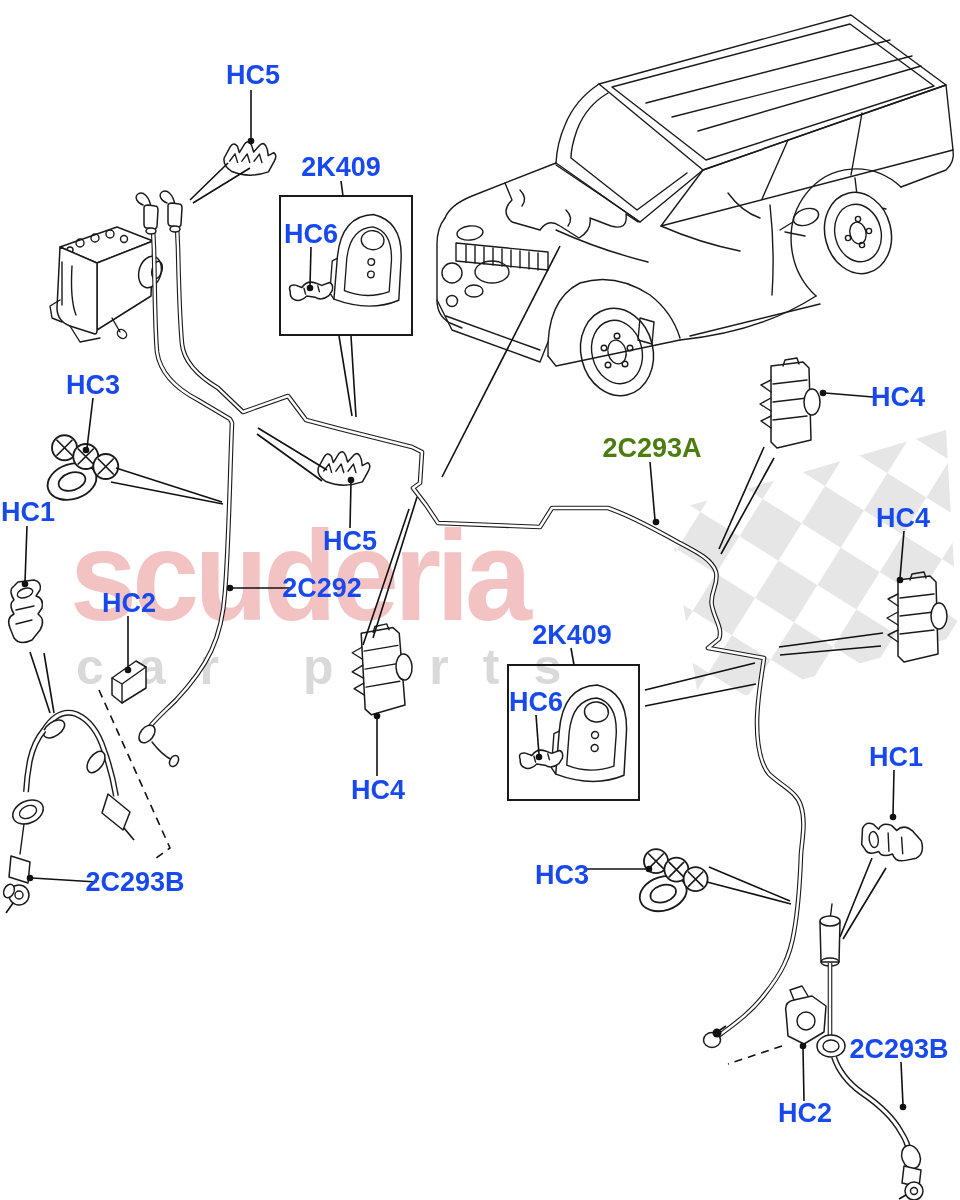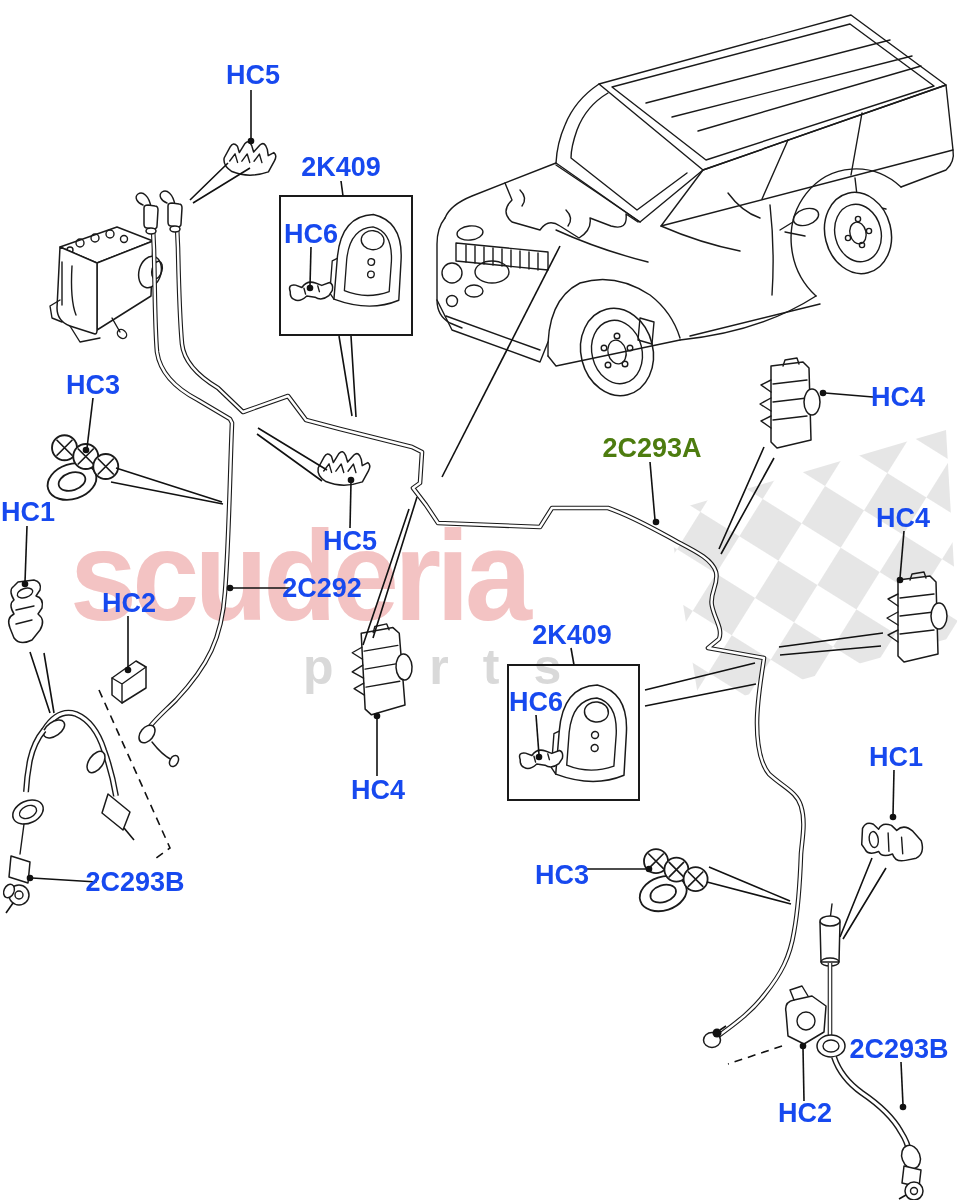--- a/index.html
+++ b/index.html
@@ -24,20 +24,21 @@
   .box{fill:none;stroke:#1a1a1a;stroke-width:2;}
   .plabel{position:absolute;z-index:2;font-size:27px;font-weight:bold;white-space:nowrap;
           transform:translate(-50%,-50%);cursor:pointer;}
 </style>
 </head>
 <body>
 
 <div id="stage">
 
   <div class="wm" id="wm-brand" style="color: rgb(243, 195, 195);">scuderia</div>
+  <div class="wm wm-tag" id="wm-tag-left" style="color: rgb(217, 217, 217);">car</div>
   <div class="wm wm-tag" id="wm-tag-right" style="color: rgb(217, 217, 217);">parts</div>
 
   <svg id="art" width="960" height="1200" viewBox="0 0 960 1200">
     <defs>
       <pattern id="chk" width="92" height="88" patternUnits="userSpaceOnUse" patternTransform="rotate(32 800 560)">
         <rect width="46" height="44" fill="#e6e6e6"></rect>
         <rect x="46" y="44" width="46" height="44" fill="#e6e6e6"></rect>
       </pattern>
     </defs>
 

